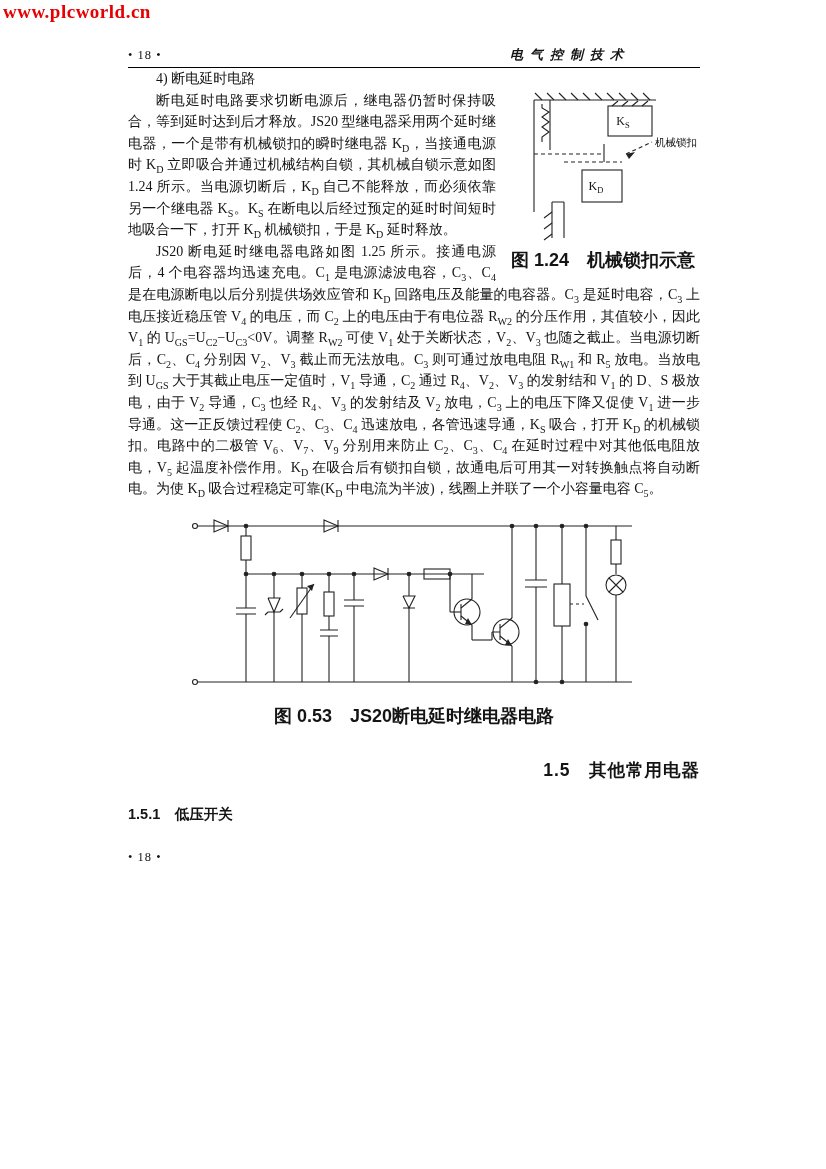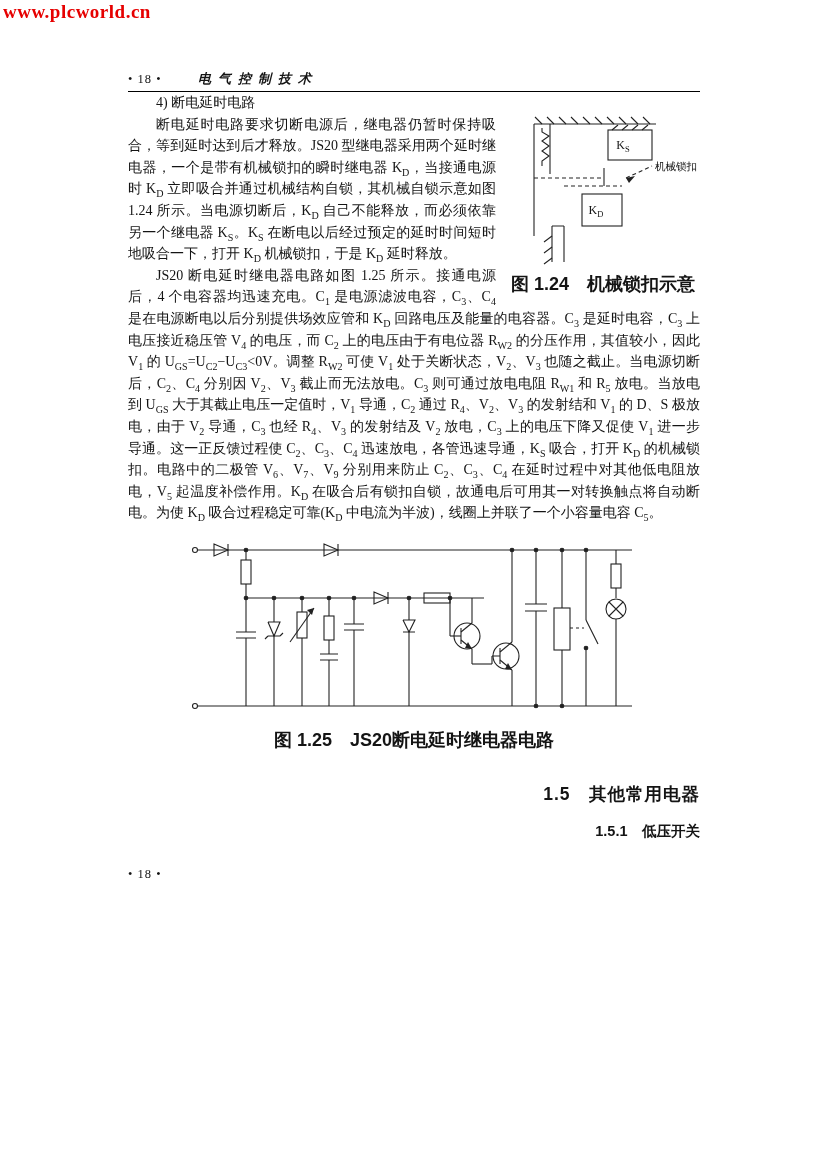--- a/index.html
+++ b/index.html
@@ -17,22 +17,22 @@
     letter-spacing:0.5px;
   }
   .content{
     position:absolute;left:128px;top:46px;width:572px;
   }
   .header-row{
     display:flex;align-items:baseline;font-size:12.5px;
   }
   .header-page{width:70px;letter-spacing:1px;}
   .header-title{
-    flex:1;text-align:left;font-weight:bold;font-style:italic;
-    font-size:13px;letter-spacing:7px;margin-top:24px;
+    flex:1;text-align:right;font-weight:bold;font-style:italic;
+    font-size:13px;letter-spacing:7px;
   }
   .header-spacer{width:70px;}
   .header-rule{height:0;border:none;border-top:1.6px solid #000;margin:3px 0 0 0;}
   p.body-text{
     margin:0;font-size:14px;line-height:21.6px;text-align:justify;
   }
   p.first{margin-top:14px;}
   .indent{text-indent:2em;}
   sub{font-size:0.72em;line-height:0;}
   .fig124{
@@ -48,22 +48,22 @@
   }
   .fig125 svg{display:inline-block;}
   .fig125 .fig-caption{margin-top:6px;}
   h2.section{
     font-family:"Liberation Sans","DejaVu Sans",sans-serif;
     font-size:17.5px;font-weight:bold;text-align:right;
     margin:30px 0 16px 0;letter-spacing:1px;
   }
   h3.subsection{
     font-family:"Liberation Sans","DejaVu Sans",sans-serif;
-    font-size:14.5px;font-weight:bold;text-align:right;
-    margin:16px 0 14px 0;
+    font-size:14.5px;font-weight:bold;text-align:left;
+    margin:23px 0 14px 0;
   }
   .footer-page{
     font-size:12.5px;margin-top:26px;letter-spacing:1px;
   }
   svg text{
     font-family:"Liberation Serif","DejaVu Serif",serif;
     fill:#141414;stroke:none;
   }
 </style>
 </head>
@@ -225,21 +225,21 @@
           <circle cx="225" cy="62" r="1.8" fill="#222"></circle>
           <circle cx="266" cy="62" r="1.8" fill="#222"></circle>
           <circle cx="328" cy="14" r="1.8" fill="#222"></circle>
           <circle cx="352" cy="14" r="1.8" fill="#222"></circle>
           <circle cx="378" cy="14" r="1.8" fill="#222"></circle>
           <circle cx="402" cy="14" r="1.8" fill="#222"></circle>
           <circle cx="352" cy="170" r="1.8" fill="#222"></circle>
           <circle cx="378" cy="170" r="1.8" fill="#222"></circle>
         </g>
       </svg>
-      <div class="fig-caption">图 1.25　JS20断电延时继电器电路</div>
+      <div class="fig-caption">图 0.53　JS20断电延时继电器电路</div>
     </div>
 
     <h2 class="section">1.5　其他常用电器</h2>
 
     <h3 class="subsection">1.5.1　低压开关</h3>
 
 
     <div class="footer-page">• 18 •</div>
 
   </div>

